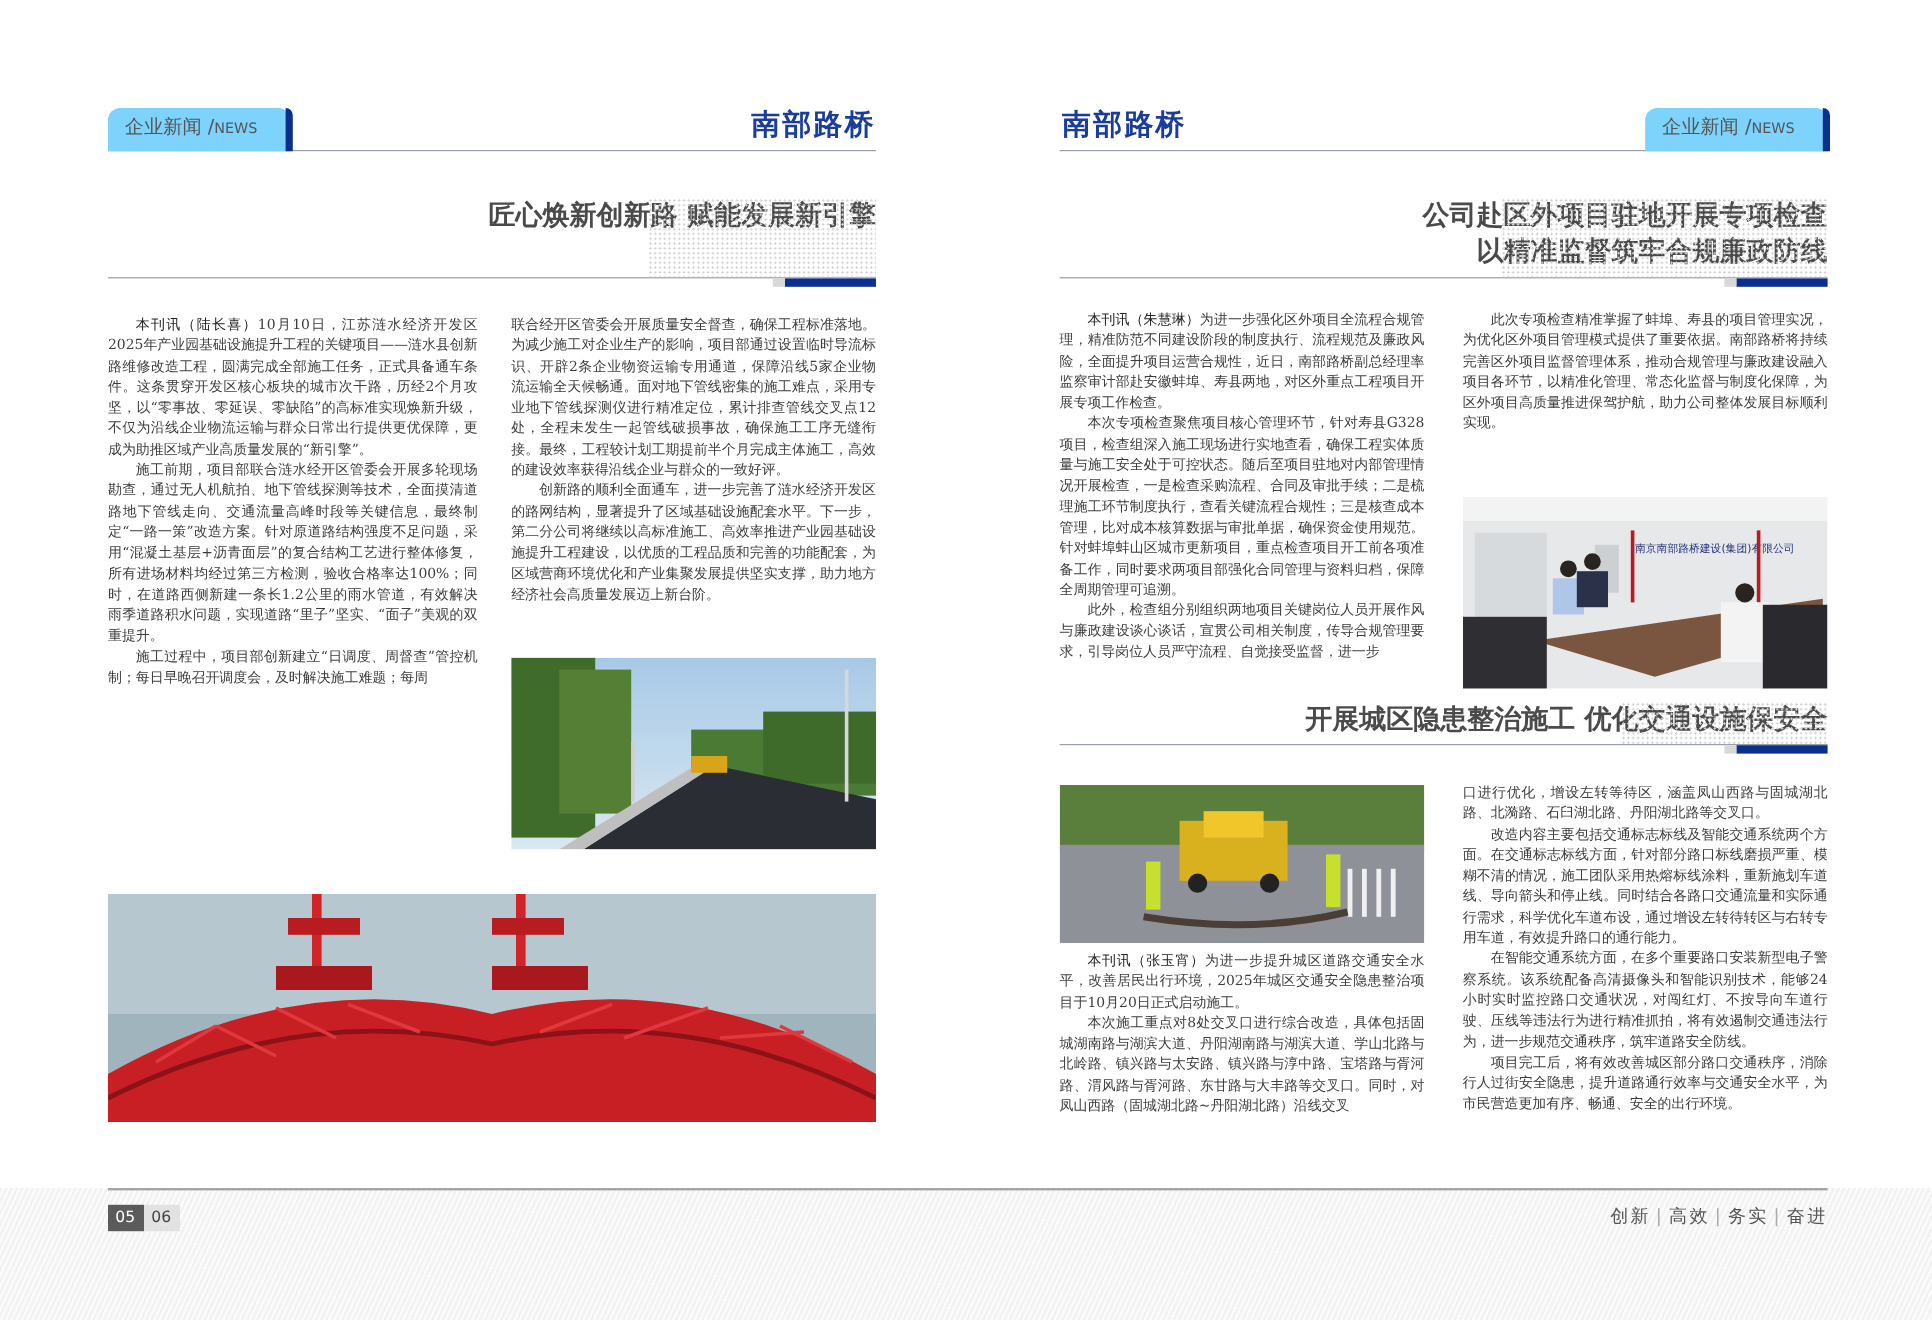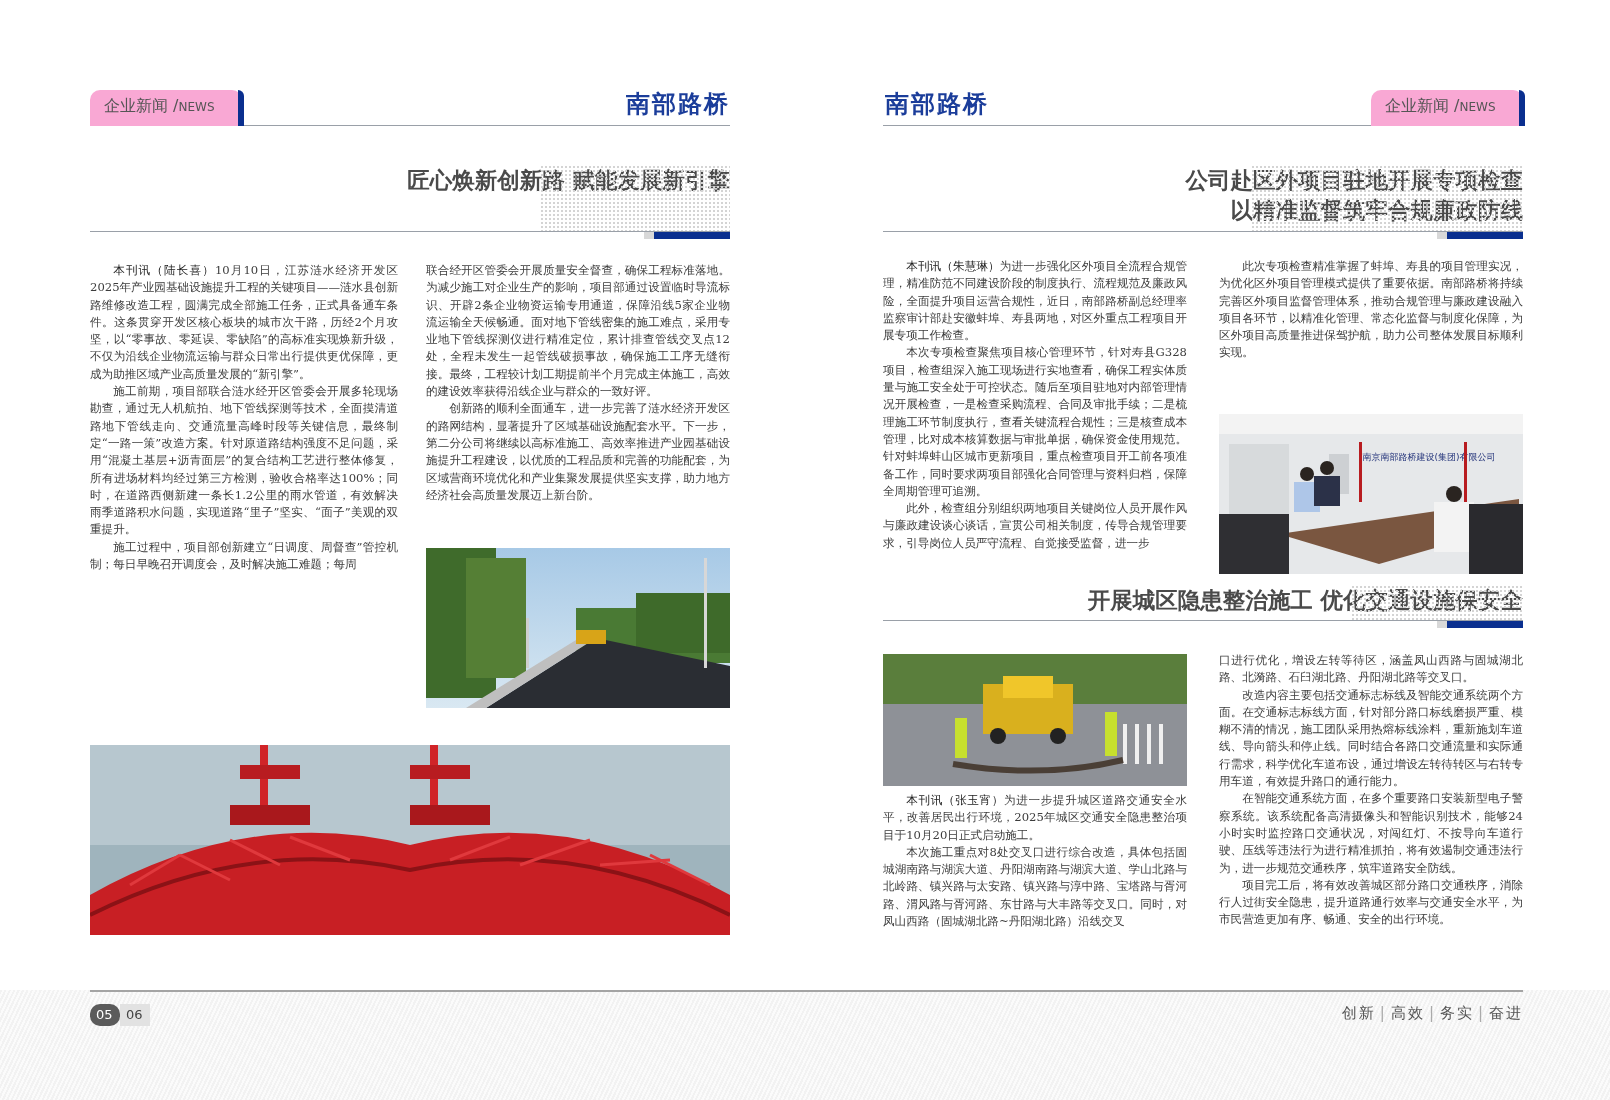--- a/index.html
+++ b/index.html
@@ -5,21 +5,21 @@
   * { box-sizing: border-box; margin: 0; padding: 0; }
   html, body { width: 1610px; height: 1100px; background: #ffffff; overflow: hidden; }
   body { position: relative; font-family: "DejaVu Serif", "Liberation Serif", serif; color: #3a3a3a; }
 
   .page { position: absolute; top: 0; height: 990px; }
   .page.left { left: 90px; width: 640px; }
   .page.right { left: 883px; width: 640px; }
 
   
   .hdr { position: absolute; top: 90px; left: 0; width: 640px; height: 36px; border-bottom: 1.5px solid #9aa0a8; }
-  .tab { position: absolute; bottom: -1px; height: 36px; width: 152px; background: #f9a8d4; border-radius: 10px 10px 0 0;
+  .tab { position: absolute; bottom: -1px; height: 36px; width: 152px; background: #7dd3fc; border-radius: 10px 10px 0 0;
          font-family: "DejaVu Sans", sans-serif; font-size: 16px; color: #555; padding: 6px 0 0 14px; }
   .tab .en { font-size: 12px; }
   .tab::after { content: ""; position: absolute; top: 0; width: 6px; height: 36px; background: #0a2f8f; border-radius: 0 8px 0 0; }
   .page.left .tab { left: 0; }
   .page.left .tab::after { right: -2px; }
   .page.right .tab { right: 0; width: 152px; }
   .page.right .tab::after { right: -2px; }
   .logo { position: absolute; top: -2px; font-family: "DejaVu Serif", serif; font-weight: bold;
           font-size: 24px; color: #1b3d9a; letter-spacing: 2px; text-align: right; }
   .page.left .logo { right: 0; }
@@ -39,21 +39,21 @@
   .col p.cont { text-indent: 0; }
   .col b { font-weight: normal; color: #222; }
 
   .photo { position: absolute; overflow: hidden; }
 
   
   .footer { position: absolute; left: 0; top: 990px; width: 1610px; height: 110px;
             background: repeating-linear-gradient(115deg, #f2f2f2 0px, #f2f2f2 2px, #fbfbfb 2px, #fbfbfb 4px); }
   .footer-line { position: absolute; left: 90px; top: 0; width: 1433px; height: 1.5px; background: #a4a4a4; }
   .pgnum { position: absolute; top: 14px; height: 22px; font-family: "DejaVu Sans", sans-serif; font-size: 13px; line-height: 22px; padding: 0 6px; }
-  .pg-left { left: 90px; background: #5b5b5b; color: #fff; width: 30px; border-radius: 10px; }
+  .pg-left { left: 90px; background: #5b5b5b; color: #fff; width: 30px; }
   .pg-right { left: 120px; background: #e2e2e2; color: #444; width: 30px; }
   .motto { position: absolute; right: 87px; top: 14px; font-family: "DejaVu Sans", sans-serif; font-size: 15px; color: #555; letter-spacing: 2px; }
   .motto span.sep { color: #aaa; margin: 0 4px; }
 </style>
 </head>
 <body>
 
 <div class="page left">
   <div class="hdr">
     <div class="tab">

